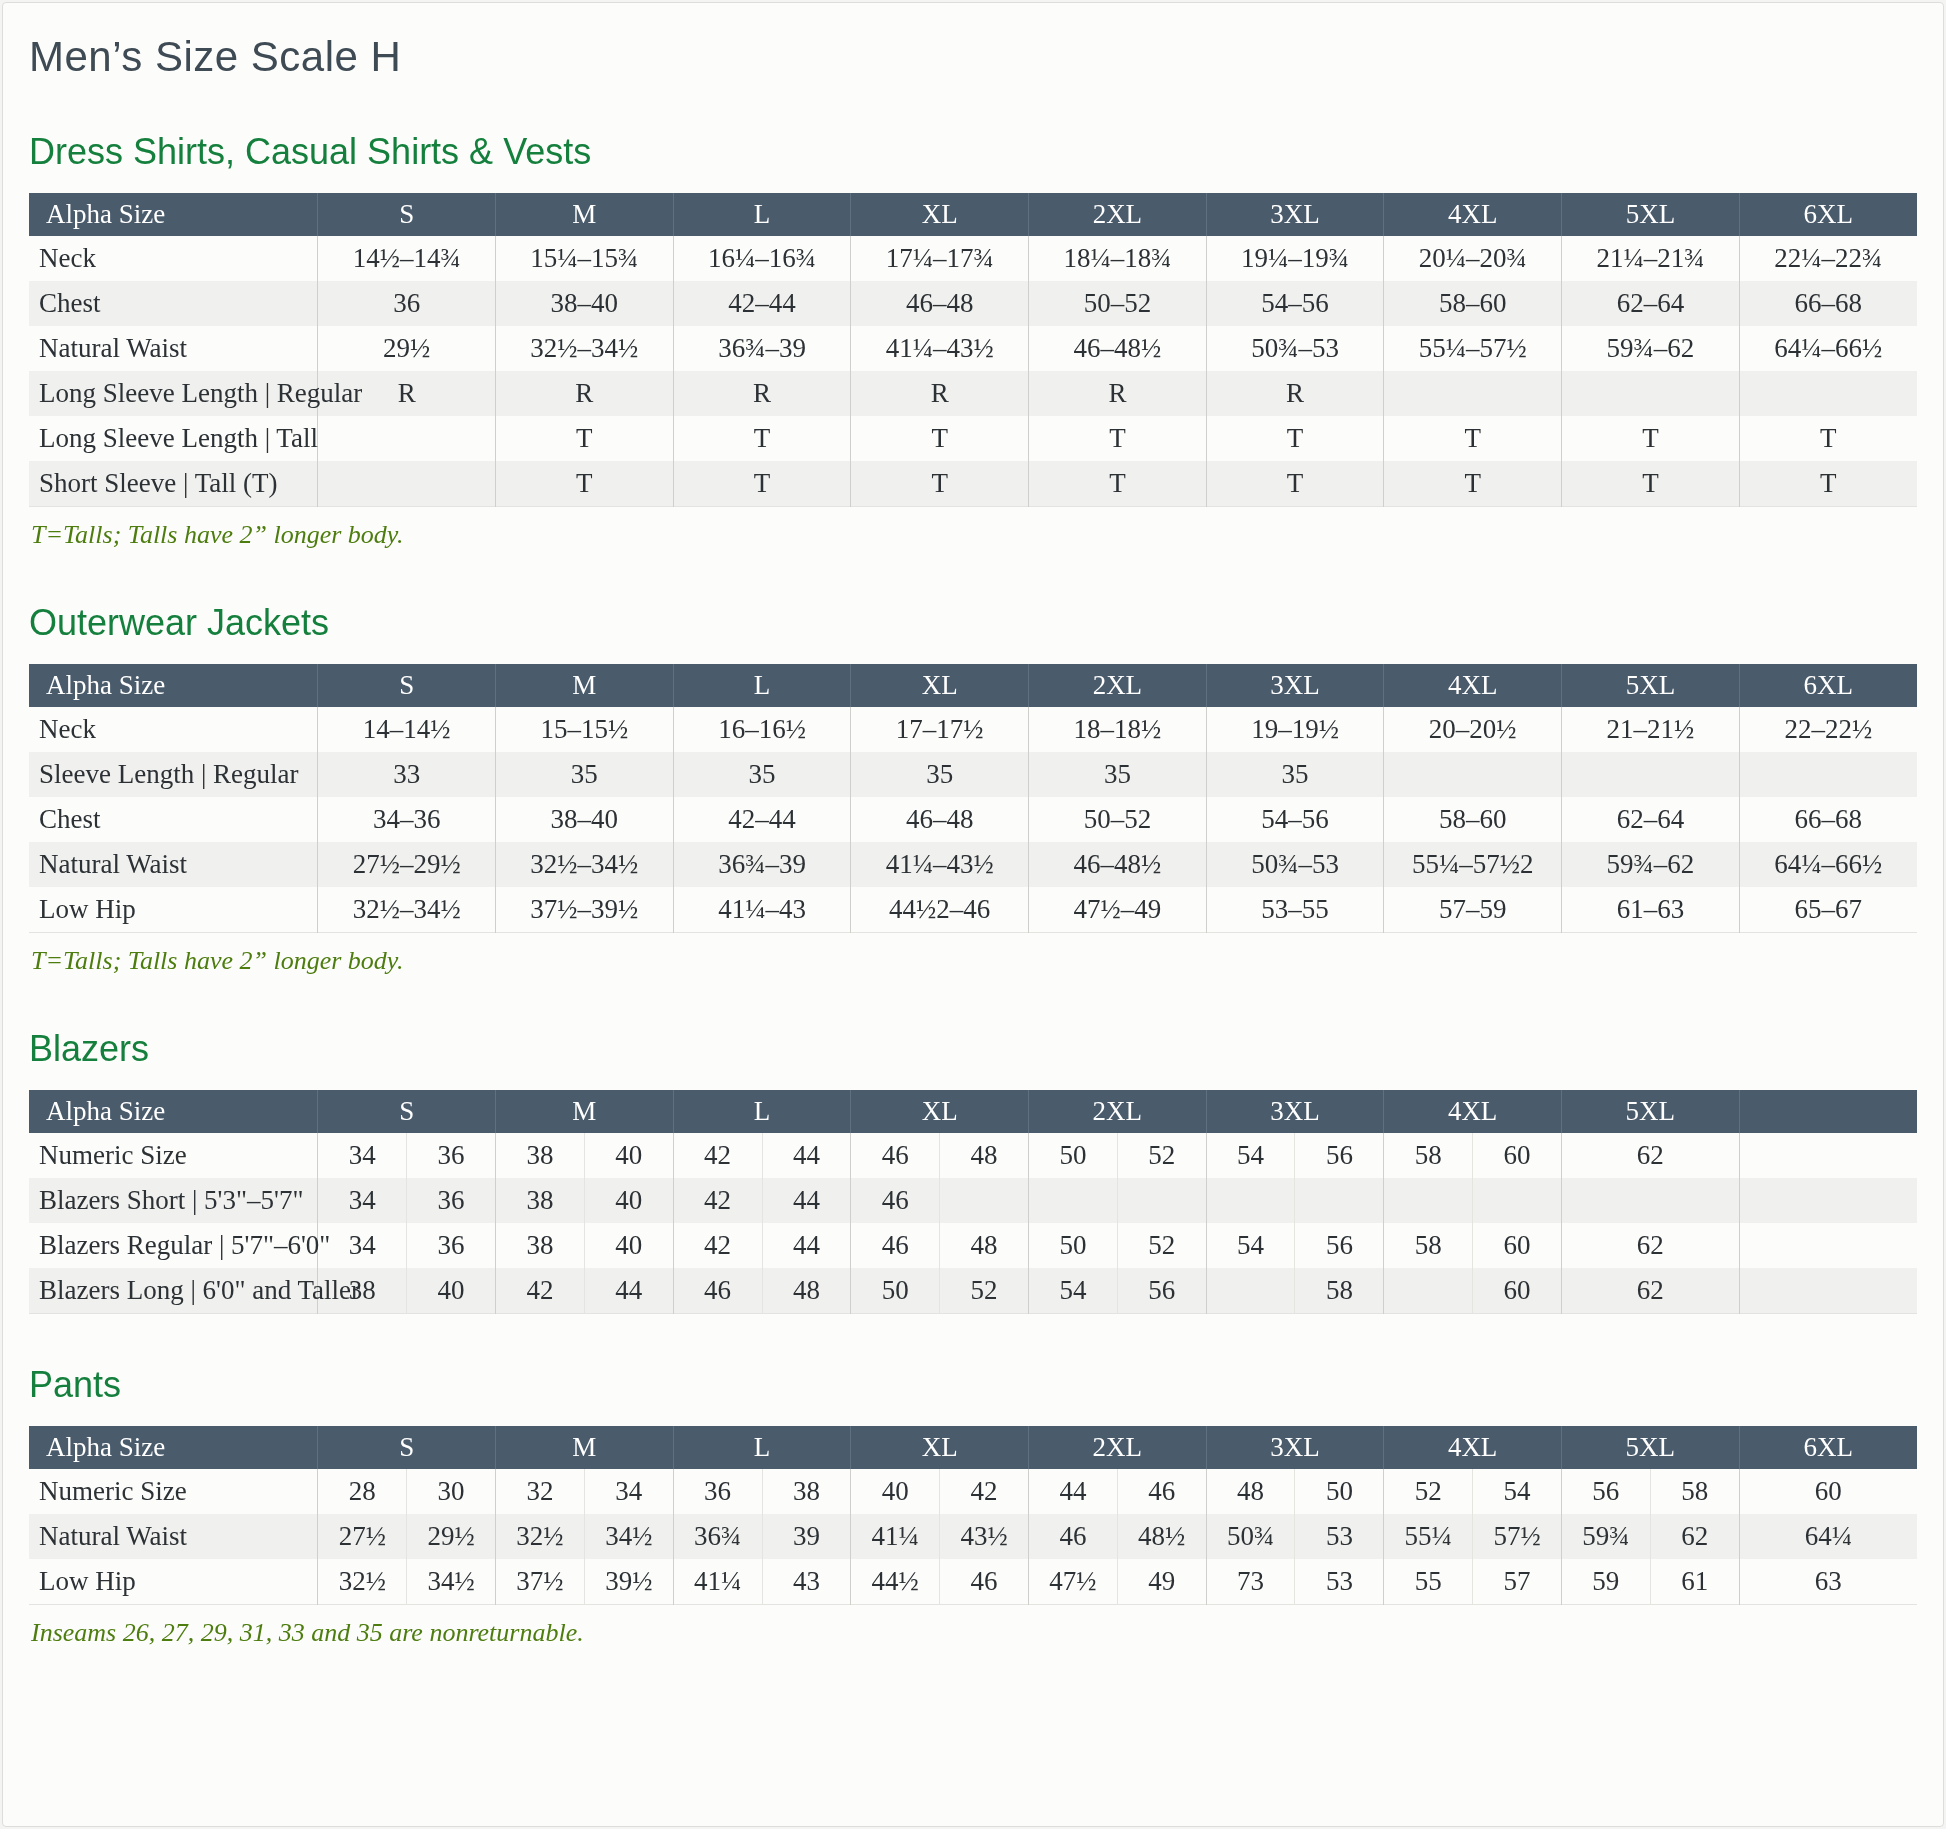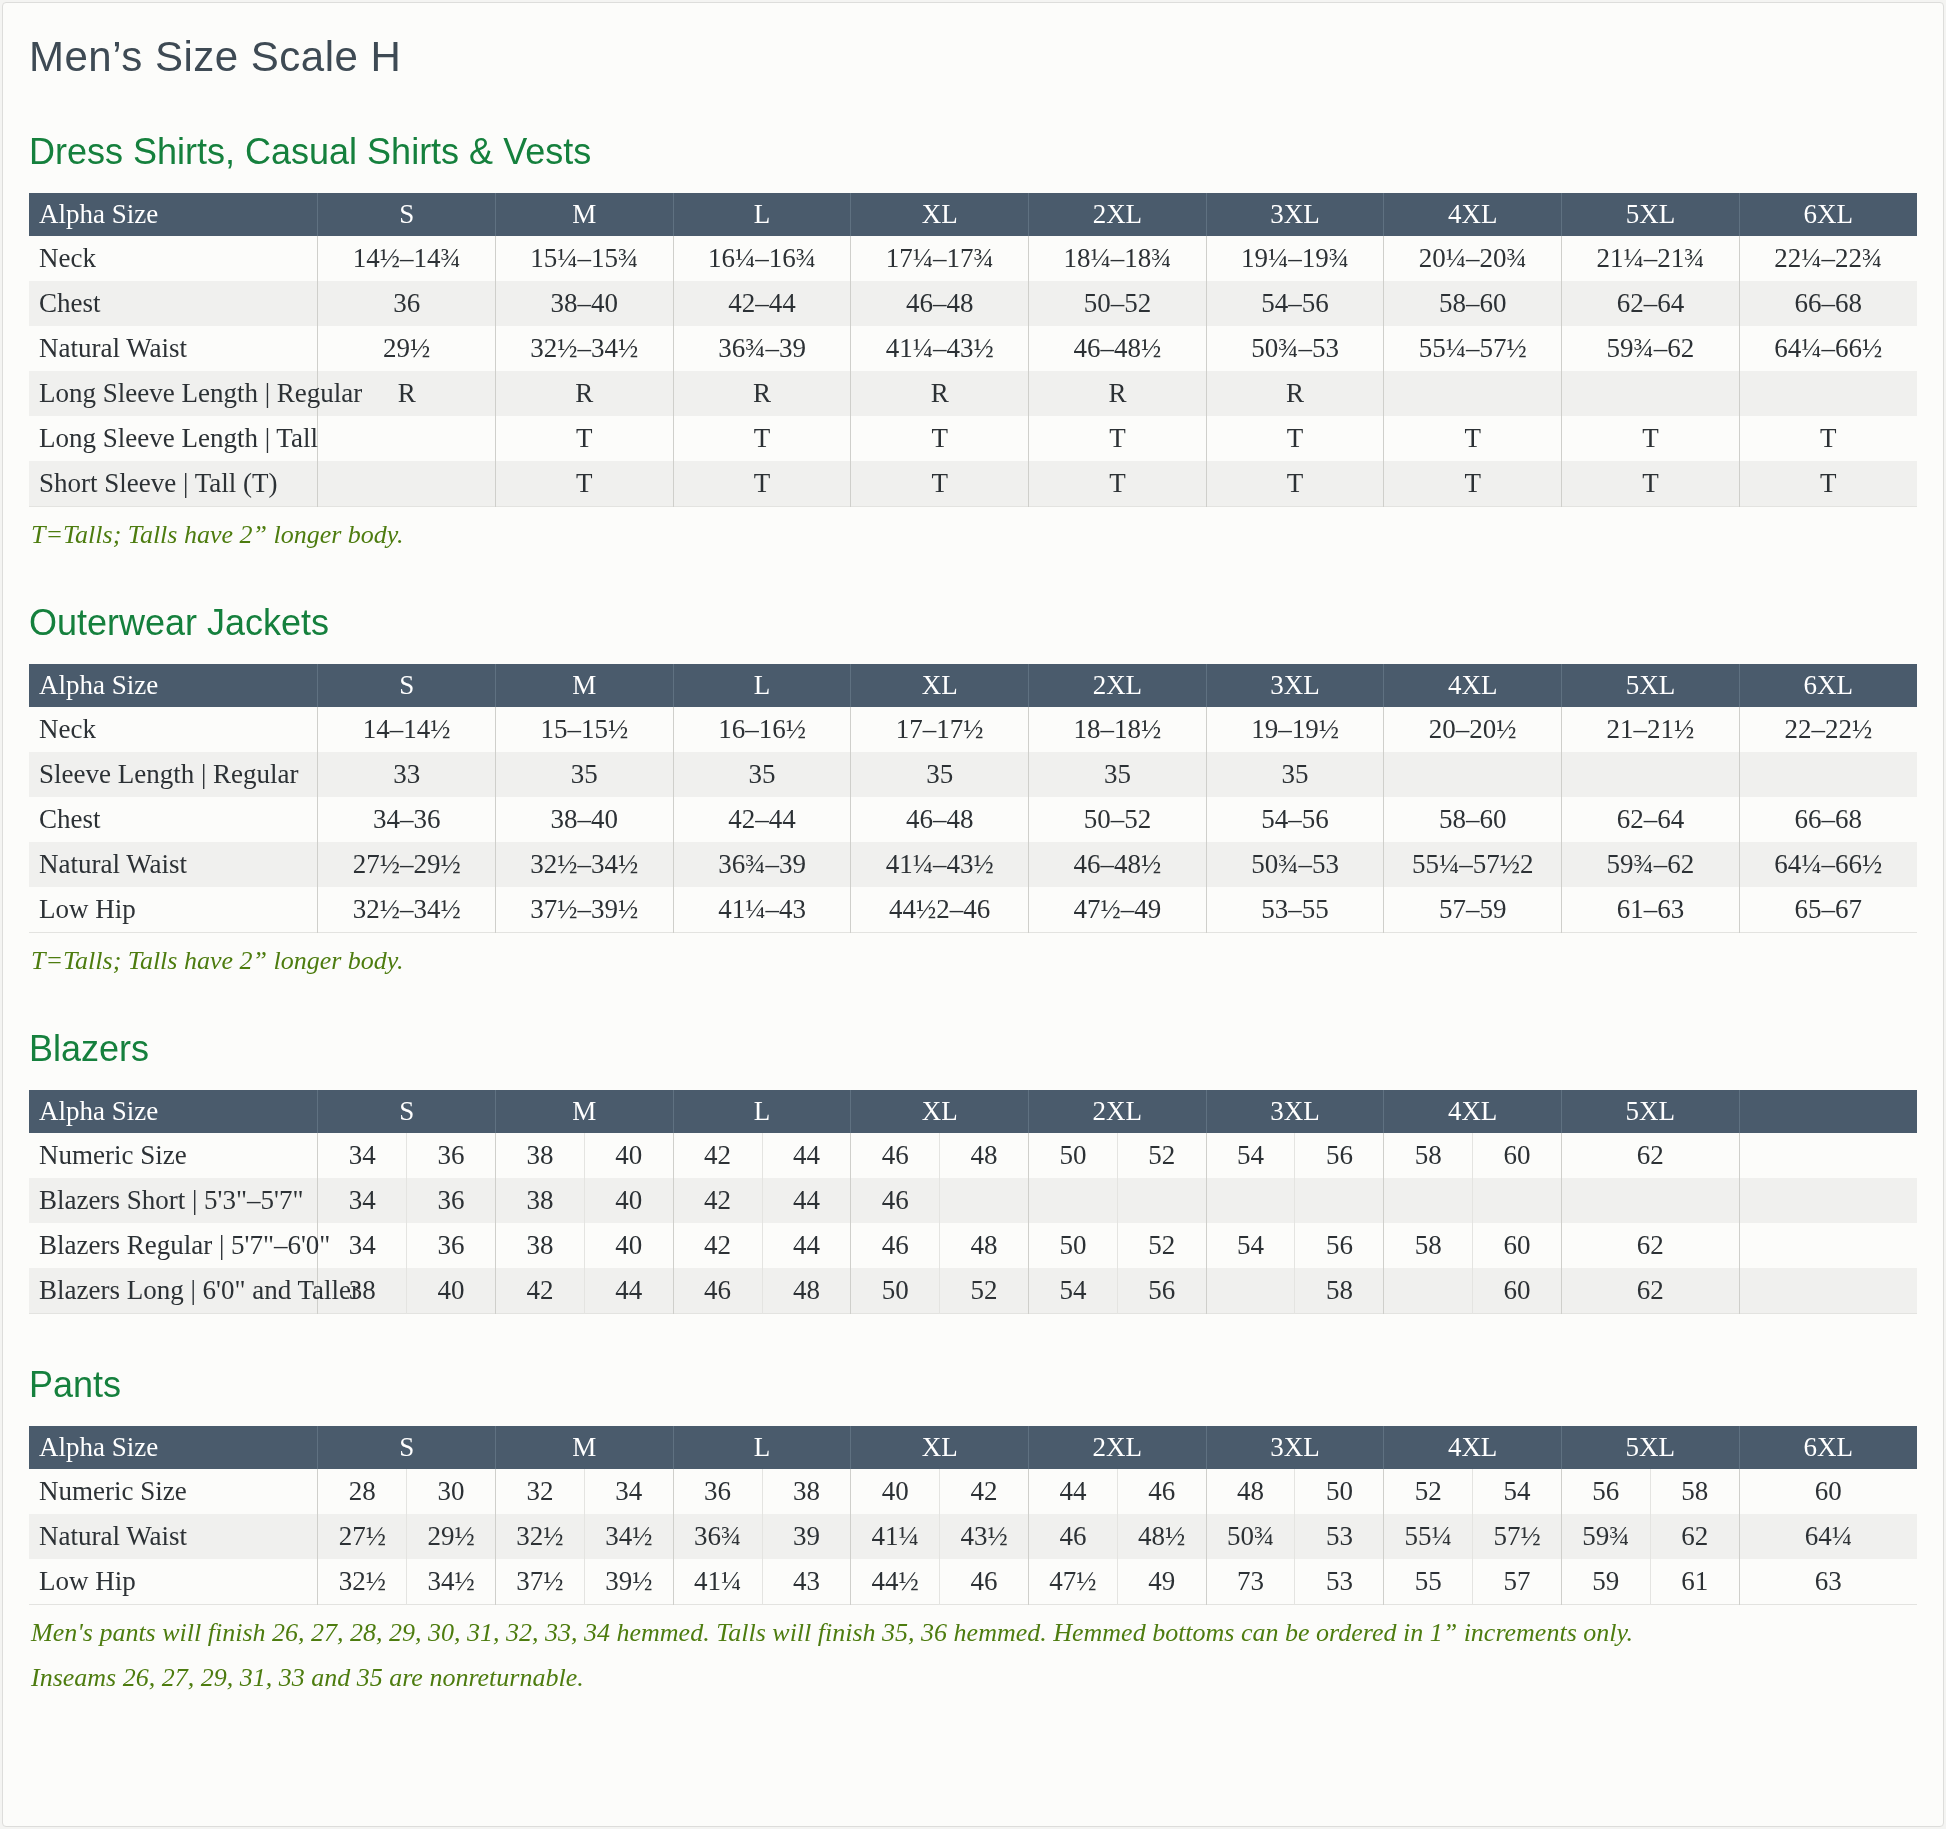--- a/index.html
+++ b/index.html
@@ -42,21 +42,21 @@
     font-size: 27px;
     color: #2c3135;
     border-bottom: 1px solid #e3e3e0;
   }
   .size-table col.col-label { width: 15.3%; }
   .size-table thead th {
     background: #4a5b6c;
     color: #ffffff;
     font-weight: normal;
     font-size: 27px;
-    padding: 6px 10px;
+    padding: 6px 17px;
     line-height: 1.15;
   }
   .size-table thead th.label-cell { text-align: left; }
   .size-table thead th.size-cell {
     text-align: center;
     border-left: 1px solid #60播0;
   }
   .size-table thead th.size-cell { border-left: 1px solid #5f7181; }
   .size-table td {
     padding: 7px 6px;
@@ -500,17 +500,16 @@
               <td class="value-cell group-start">73</td>
               <td class="value-cell">53</td>
               <td class="value-cell group-start">55</td>
               <td class="value-cell">57</td>
               <td class="value-cell group-start">59</td>
               <td class="value-cell">61</td>
               <td class="value-cell group-start" colspan="2">63</td>
             </tr>
           </tbody>
         </table>
-        <p class="footnote">Men's pants will finish 26, 27, 28, 29, 30, 31, 32, 33, 34 hemmed. Talls will finish 35, 36 hemmed. Hemmed bottoms can be ordered in 1” increments only.</p>
         <p class="footnote">Inseams 26, 27, 29, 31, 33 and 35 are nonreturnable.</p>
       </section>
     </div>
 </div>
 
 </body></html>

